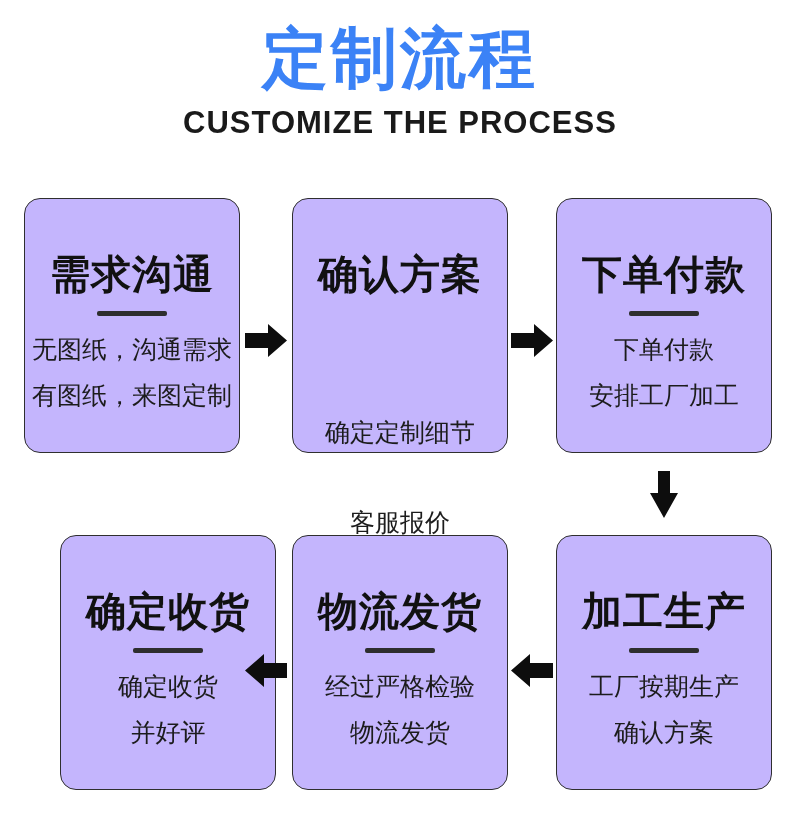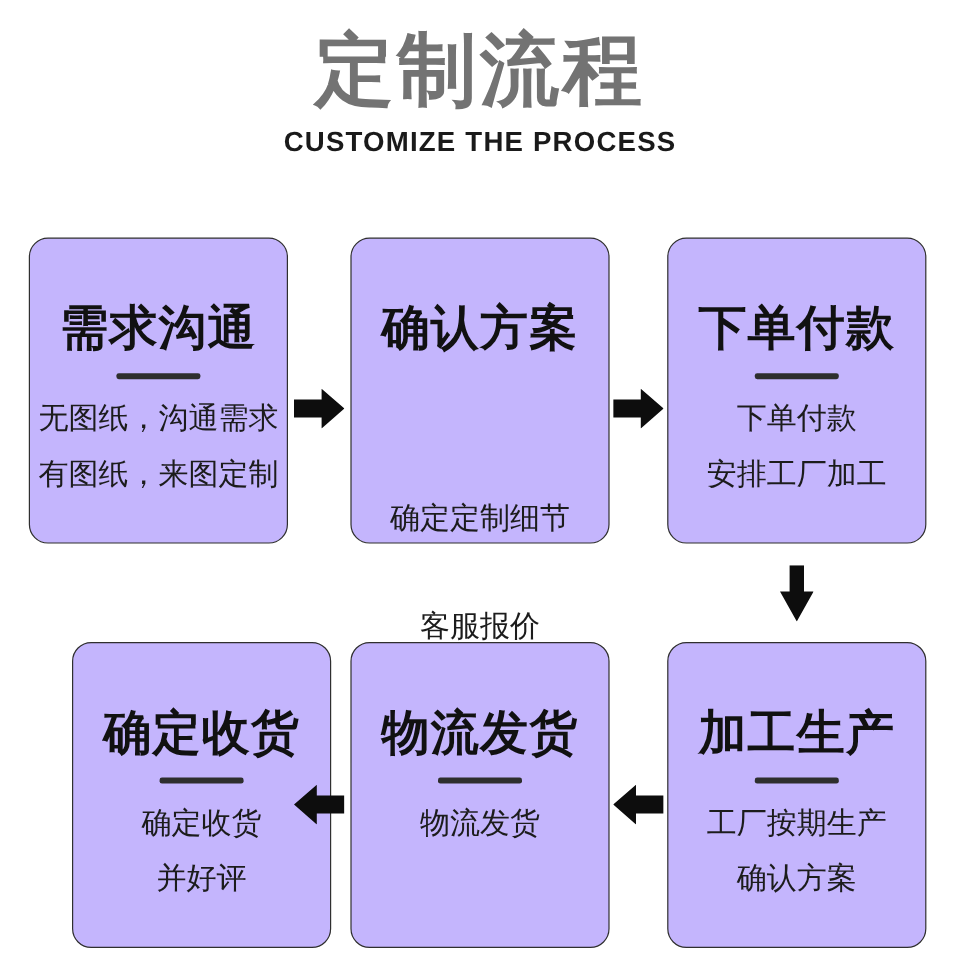--- a/index.html
+++ b/index.html
@@ -25,21 +25,21 @@
   .title-zh {
     font-size: 66px;
     font-weight: 900;
     letter-spacing: 3px;
     color: #1b3a5e;
     line-height: 1.1;
     margin: 0;
   }
   .title-en {
     margin-top: 10px;
-    font-size: 23px;
+    font-size: 31px;
     font-weight: 600;
     letter-spacing: 1px;
     color: #1a1a1a;
   }
   .step-box {
     position: absolute;
     width: 216px;
     height: 255px;
     border: 1.5px solid #2f2f2f;
     border-radius: 16px;
@@ -91,21 +91,21 @@
   .arrow-dn { left: 650px; top: 471px; }
   .arrow-l1 { left: 511px; top: 654px; }
   .arrow-l2 { left: 245px; top: 654px; }
 </style>
 </head>
 <body>
 
 <div class="page">
 
   <div class="header">
-    <div class="title-zh" style="color: #737373;">定制流程</div>
+    <div class="title-zh" style="color: #3b82f6;">定制流程</div>
     <div class="title-en">CUSTOMIZE THE PROCESS</div>
   </div>
 
   <div class="step-box box-1">
     <div class="step-title">需求沟通</div>
     <div class="step-divider"></div>
     <div class="step-line l2">无图纸，沟通需求</div>
     <div class="step-line l1">有图纸，来图定制</div>
   </div>
 
@@ -126,20 +126,21 @@
   <div class="step-box box-4">
     <div class="step-title">加工生产</div>
     <div class="step-divider"></div>
     <div class="step-line l1">工厂按期生产</div>
     <div class="step-line l2">确认方案</div>
   </div>
 
   <div class="step-box box-5">
     <div class="step-title">物流发货</div>
     <div class="step-divider"></div>
+    <div class="step-line l1">经过严格检验</div>
     <div class="step-line l2">物流发货</div>
   </div>
 
   <div class="step-box box-6">
     <div class="step-title">确定收货</div>
     <div class="step-divider"></div>
     <div class="step-line l1">确定收货</div>
     <div class="step-line l2">并好评</div>
   </div>
 

